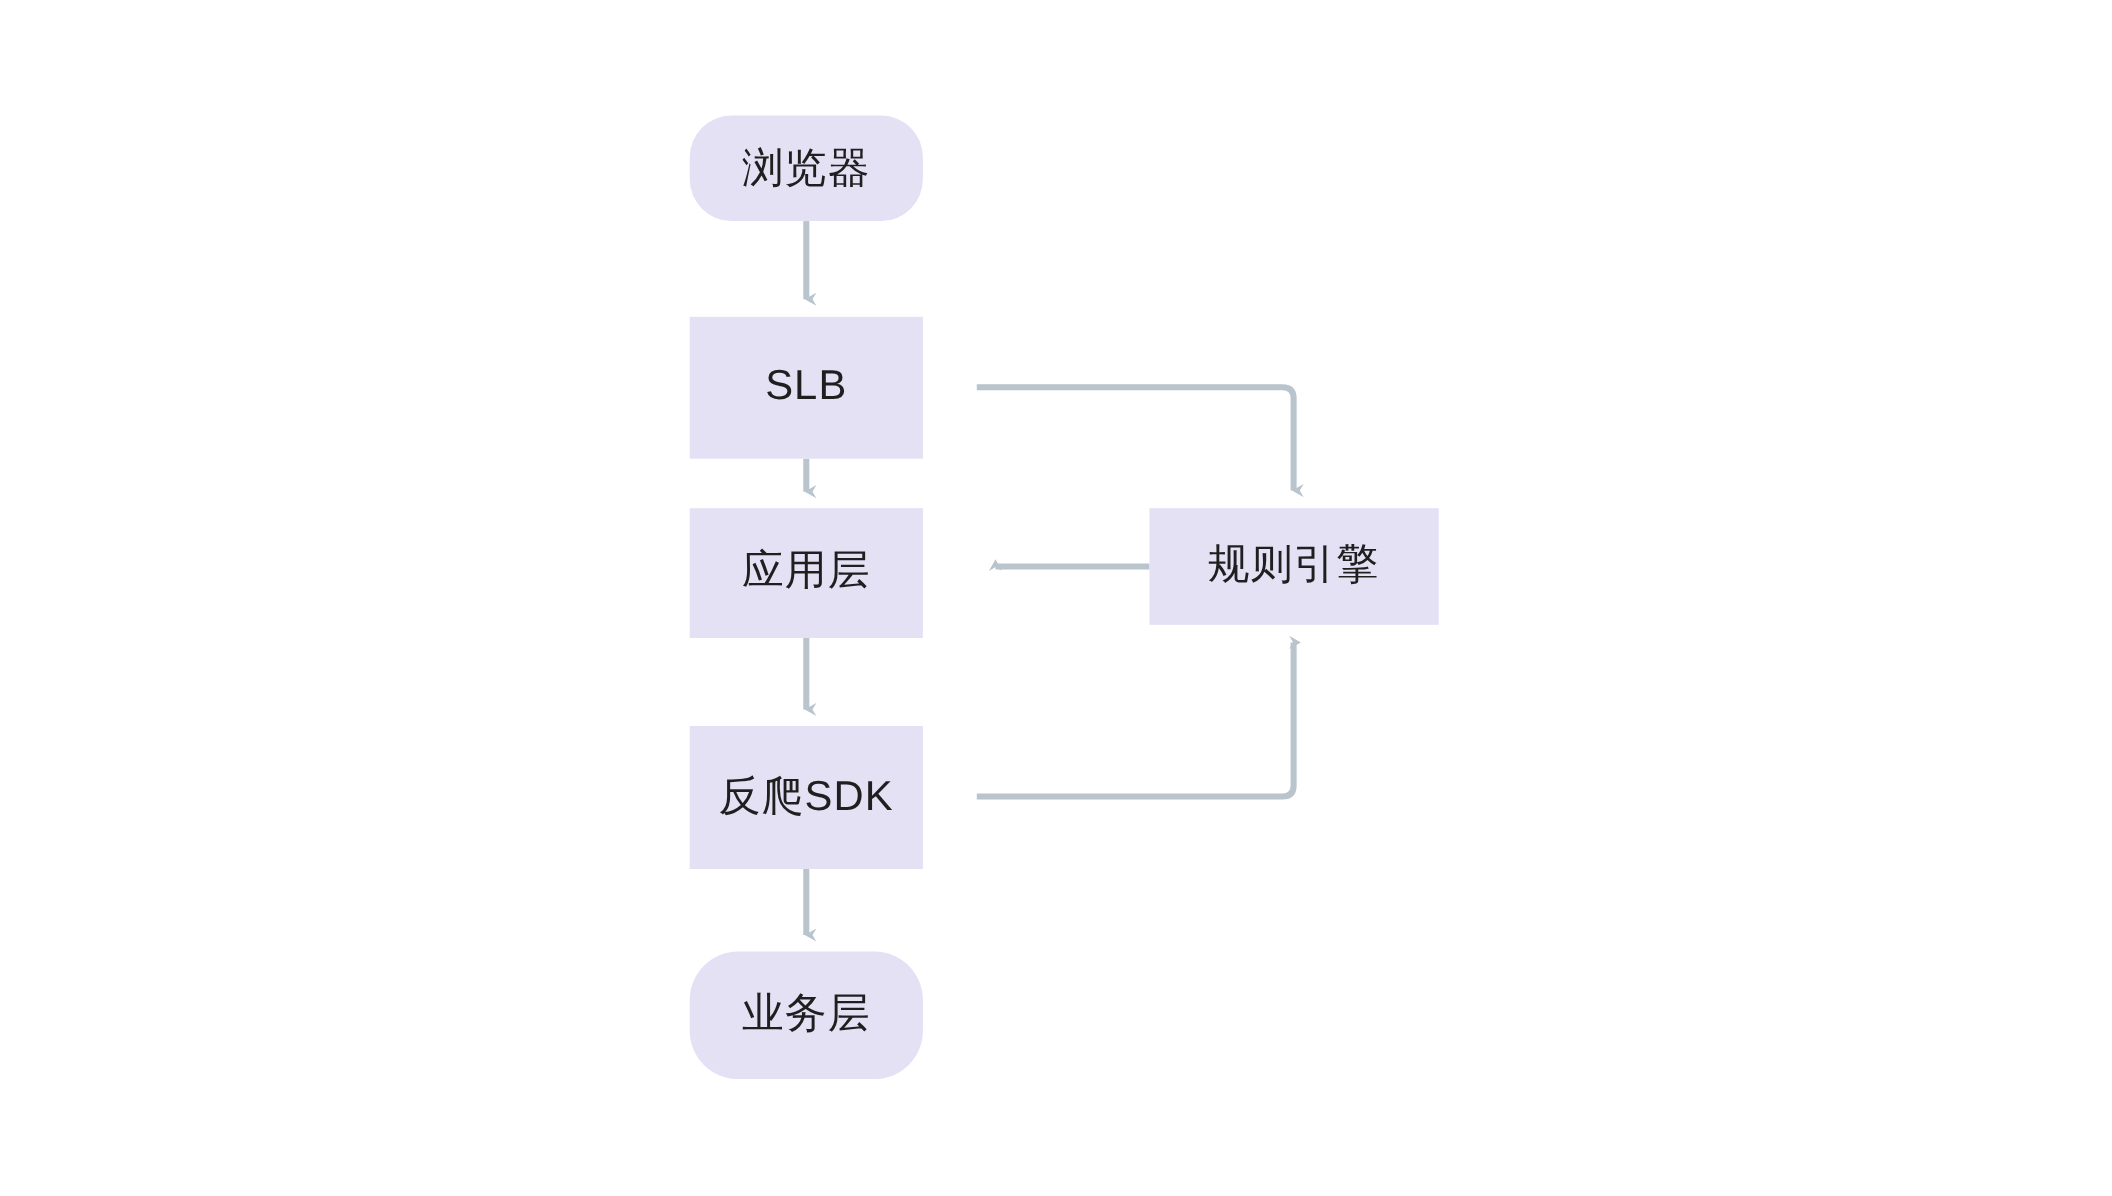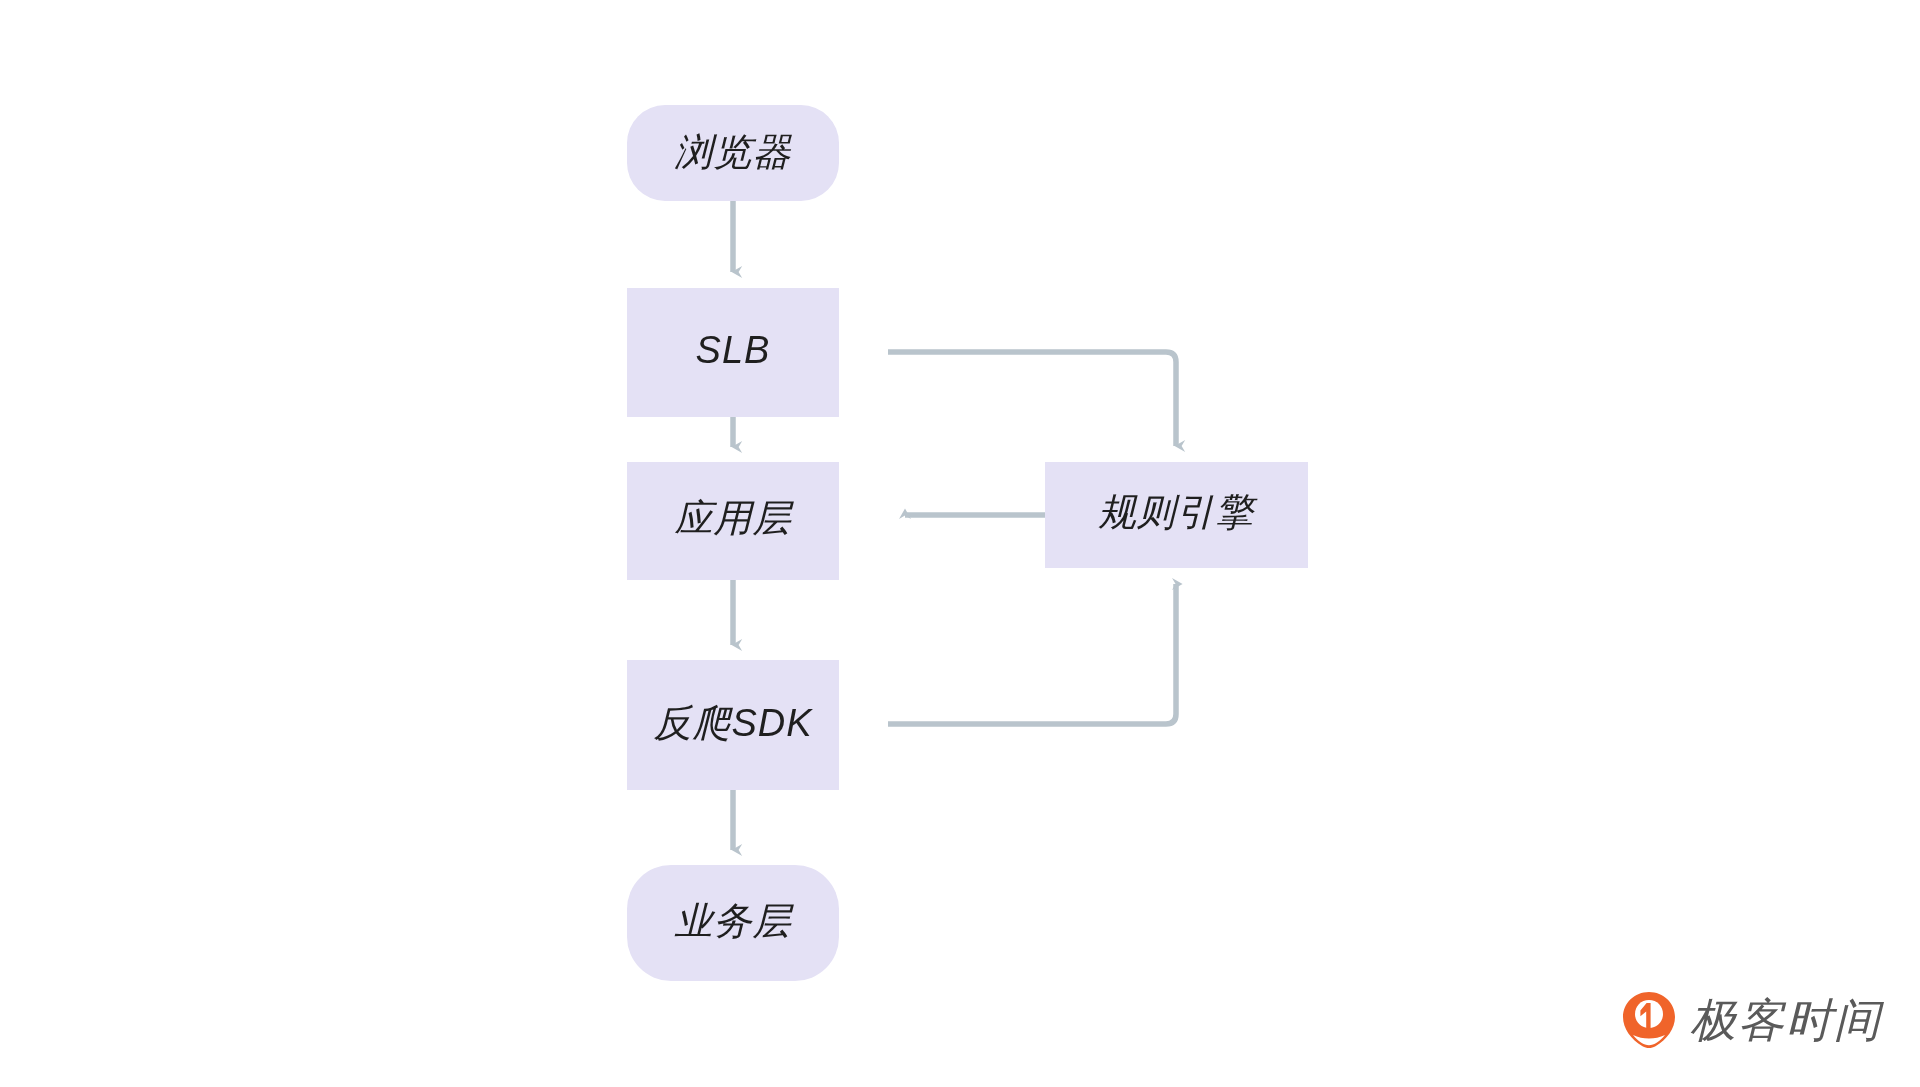--- a/index.html
+++ b/index.html
@@ -13,21 +13,20 @@
     overflow: hidden;
     font-family: "Liberation Sans", "DejaVu Sans", sans-serif;
     position: relative;
   }
   #canvas {
     position: absolute;
     left: 0;
     top: 0;
     width: 1920px;
     height: 1087px;
-    font-style: italic;
   }
   .diagram-svg {
     position: absolute;
     left: 0;
     top: 0;
     width: 1920px;
     height: 1087px;
   }
   .node-label {
     font-family: "Liberation Sans", "DejaVu Sans", sans-serif;
@@ -123,23 +122,14 @@
       </g>
 
       <g>
         <rect x="627" y="865" width="212" height="116" rx="44" ry="44" fill="#E4E1F5"></rect>
         <text class="node-label" x="733" y="924">业务层</text>
       </g>
 
     </g>
   </svg>
 
-  <div class="brand">
-    <svg class="brand-mark" viewBox="0 0 54 58" xmlns="http://www.w3.org/2000/svg">
-      <path d="M27 1 C12.6 1 1 12.2 1 26 C1 37.5 9 48.6 20.5 55.2 C24.6 57.6 29.4 57.6 33.5 55.2 C45 48.6 53 37.5 53 26 C53 12.2 41.4 1 27 1 Z" fill="#F0642A"></path>
-      <path d="M27 9 C19 9 13 15.2 13 23 C13 30.8 19 37 27 37 C35 37 41 30.8 41 23 C41 15.2 35 9 27 9 Z" fill="#ffffff"></path>
-      <path d="M28.6 12 L28.6 44 L24.2 44 L24.2 20.6 L18.4 25.2 L18.4 19.4 L24.6 12 Z" fill="#F0642A"></path>
-      <path d="M11 44 C16 50.5 22 54.2 27 54.2 C32 54.2 38 50.5 43 44 C38 46.4 32.6 47.6 27 47.6 C21.4 47.6 16 46.4 11 44 Z" fill="#ffffff"></path>
-    </svg>
-    <div class="brand-text">极客时间</div>
-  </div>
 
 </div>
 
 </body></html>

